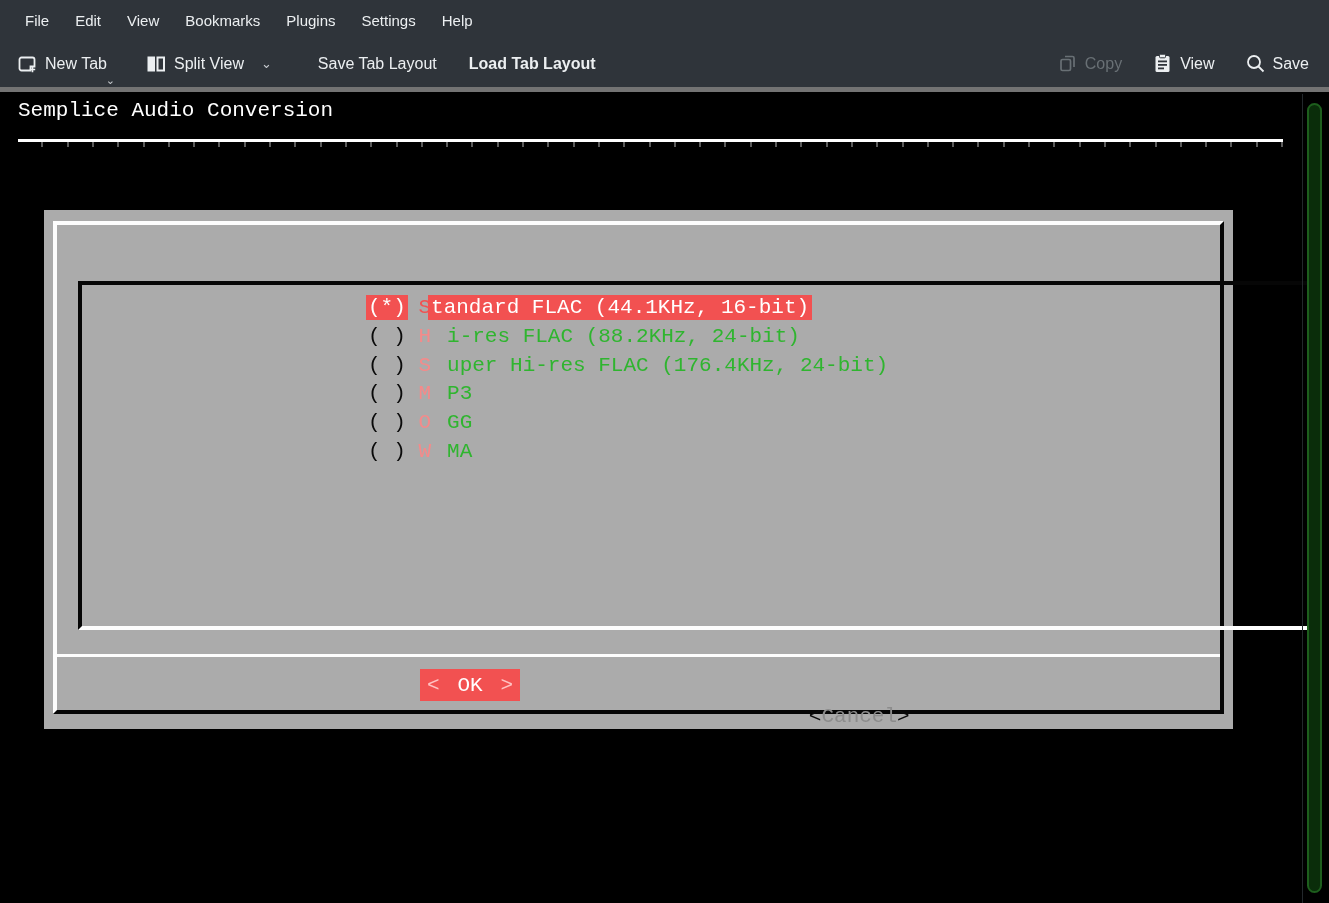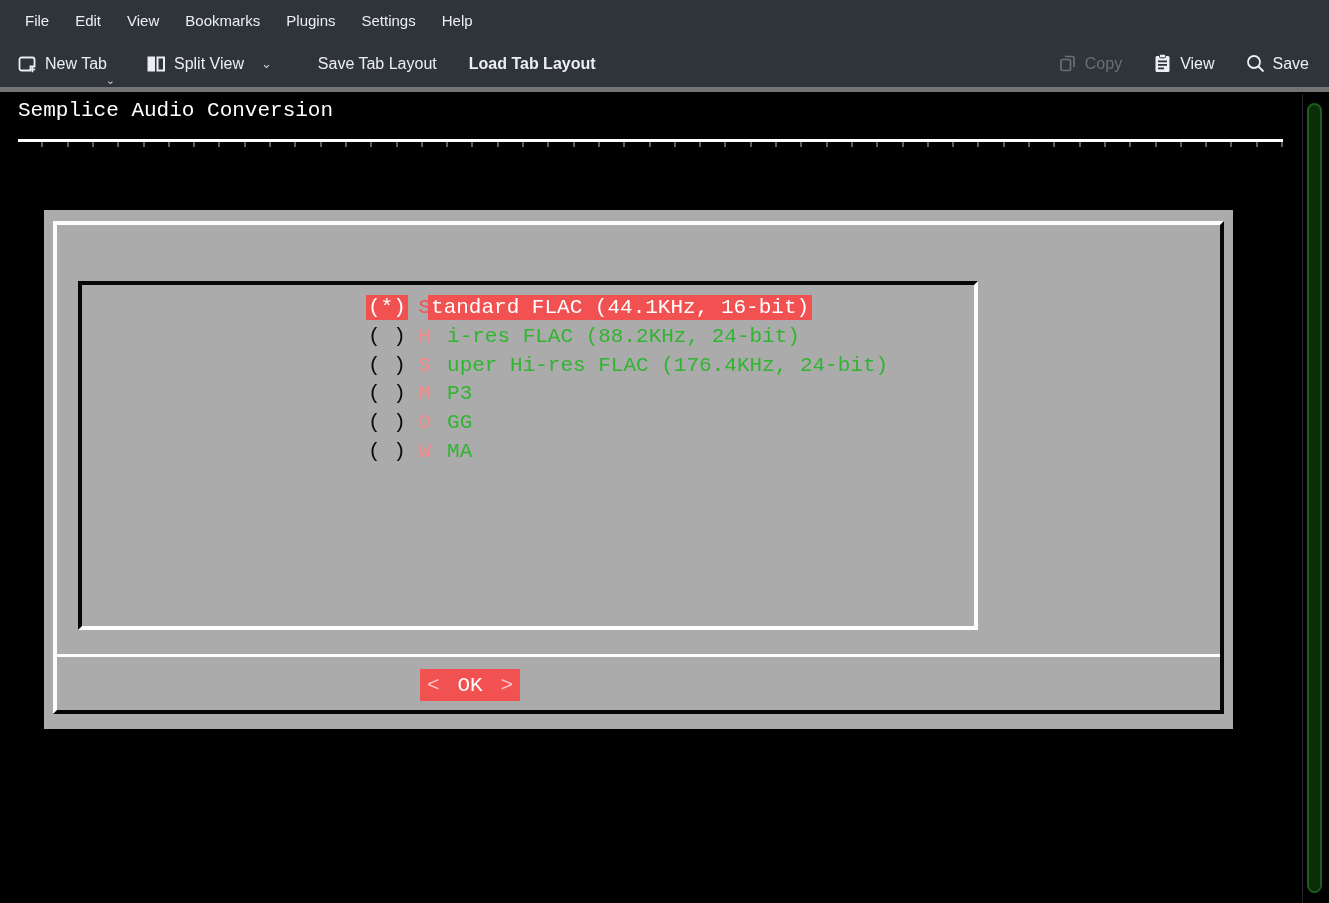--- a/index.html
+++ b/index.html
@@ -45,21 +45,21 @@
   }
   
   .dialog { position:absolute; left:44px; top:116px; width:1189px; height:519px; background:#ababab; }
   .dialog-frame {
     position:absolute; left:9px; top:11px; right:9px; bottom:15px;
     border-top:4px solid #fdfdfd; border-left:4px solid #fdfdfd;
     border-right:4px solid #060606; border-bottom:4px solid #060606;
   }
   .dialog-title { position:absolute; left:27px; top:30px; color:#0a0a0a; }
   .listbox {
-    position:absolute; left:34px; top:71px; width:900px; height:349px;
+    position:absolute; left:34px; top:71px; width:1244px; height:349px;
     border-top:4px solid #060606; border-left:4px solid #060606;
     border-right:4px solid #fdfdfd; border-bottom:4px solid #fdfdfd;
   }
   .radio-list { position:absolute; left:286px; top:9px; }
   .opt-row { line-height:28.8px; cursor:default; }
   .opt-row .state  { color:#0a0a0a; }
   .opt-row .hotkey { color:#f58a8a; }
   .opt-row .rest   { color:#2fb52f;padding-left:16px; }
   .opt-row.selected .state  { color:#fff; background:#f25151; padding:1px 2px; margin:0 -2px; }
   .opt-row.selected .hotkey { color:#f25151; }
@@ -173,19 +173,22 @@
         <div class="radio-list mono"><div class="opt-row selected"><span class="state">(*)</span><span> </span><span class="hotkey">S</span><span class="rest">tandard FLAC (44.1KHz, 16-bit)</span></div><div class="opt-row"><span class="state">( )</span><span> </span><span class="hotkey">H</span><span class="rest">i-res FLAC (88.2KHz, 24-bit)</span></div><div class="opt-row"><span class="state">( )</span><span> </span><span class="hotkey">S</span><span class="rest">uper Hi-res FLAC (176.4KHz, 24-bit)</span></div><div class="opt-row"><span class="state">( )</span><span> </span><span class="hotkey">M</span><span class="rest">P3</span></div><div class="opt-row"><span class="state">( )</span><span> </span><span class="hotkey">O</span><span class="rest">GG</span></div><div class="opt-row"><span class="state">( )</span><span> </span><span class="hotkey">W</span><span class="rest">MA</span></div></div>
       </div>
 
       <div class="btn-separator"></div>
 
       <div class="ok-button mono">
         <span class="bracket">&lt;</span>
         <span>OK</span>
         <span class="bracket">&gt;</span>
       </div>
+      <div class="cancel-button mono">
+        <span class="bracket">&lt;</span><span class="cancel-label">Cancel</span><span class="bracket">&gt;</span>
+      </div>
     </div>
 
   </div>
 
   <div class="scroll-sep"></div>
   <div class="scrollbar-handle"></div>
 </div>
 
 </body></html>

